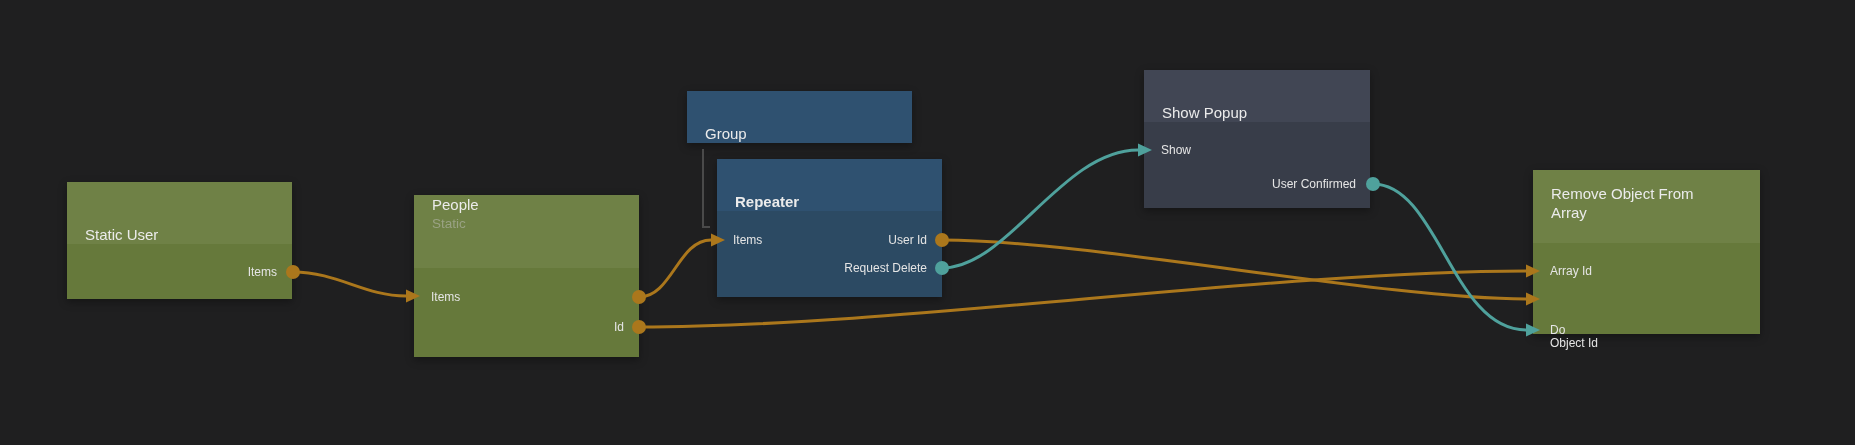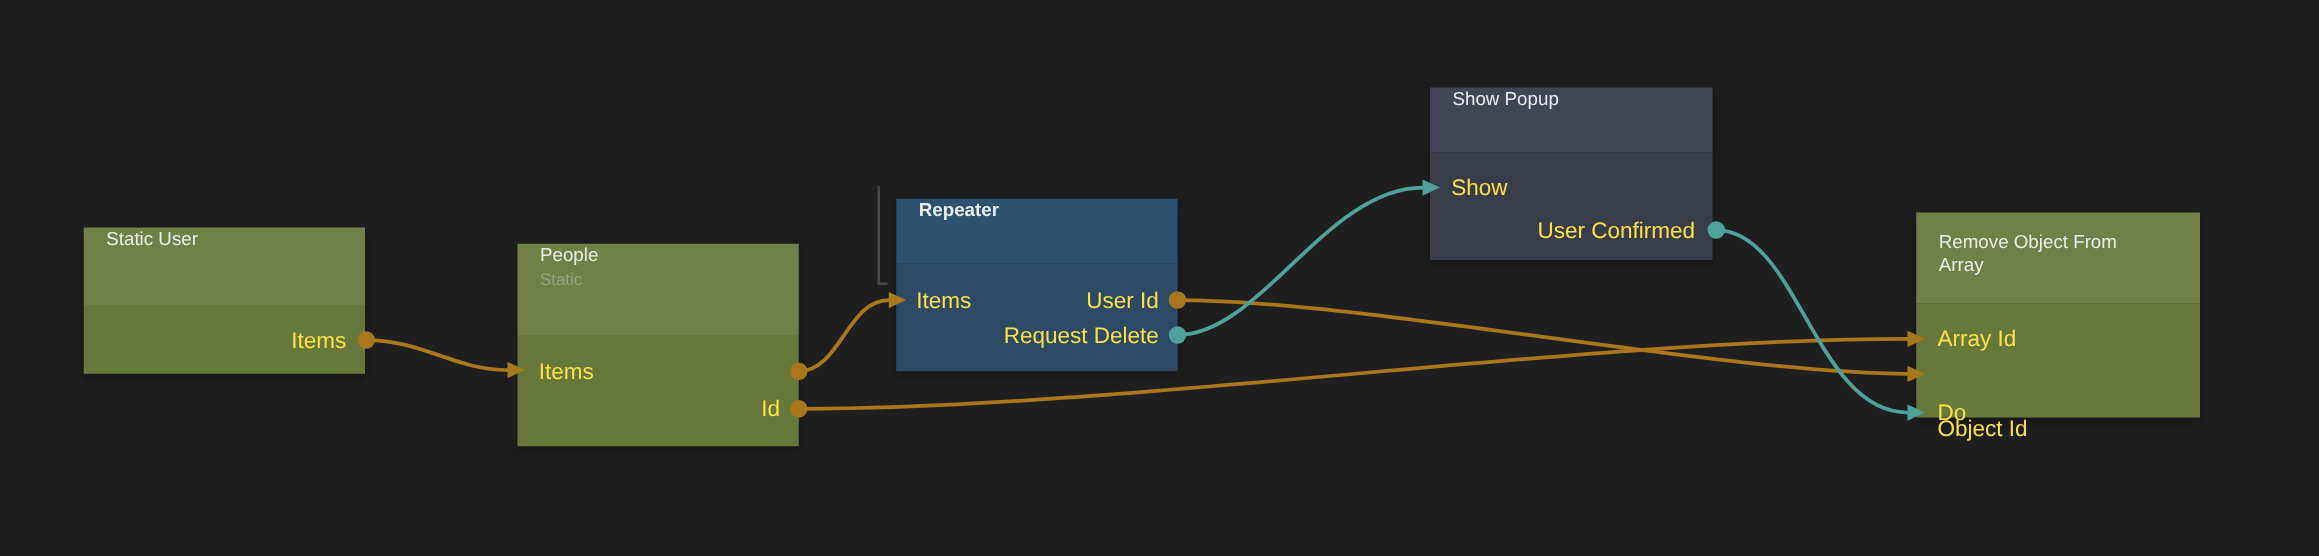--- a/index.html
+++ b/index.html
@@ -2,25 +2,25 @@
 <html><head>
 <meta charset="utf-8">
 <style>
   html,body{margin:0;padding:0;background:#1f1f20;}
   #canvas{
     position:relative;width:1855px;height:445px;background:#1f1f20;overflow:hidden;
     font-family:"Liberation Sans",sans-serif;
   }
   .node{position:absolute;box-shadow:0 3px 8px rgba(0,0,0,.35);}
   .hdr{box-sizing:border-box;padding-left:18px;color:#ebebeb;}
-  .hdr.single{display:flex;align-items:flex-start;}
+  .hdr.single{display:flex;align-items:flex-end;}
   .title{font-size:15px;line-height:19px;color:#ebebeb;}
   .subtitle{font-size:13.5px;line-height:19px;color:#9aa284;}
   .nbody{position:absolute;left:0;right:0;bottom:0;}
-  .port{position:absolute;height:20px;line-height:20px;font-size:18px;color:#fde047;white-space:nowrap;}
+  .port{position:absolute;height:20px;line-height:20px;font-size:12px;color:#e5e5e5;white-space:nowrap;}
   .port.in{left:17px;}
   .port.out{right:15px;text-align:right;}
   
   .green  .hdr{background:#6f8146;}
   .green  .nbody,.green.solid{background:#66793b;}
   .blue   .hdr{background:#2f5170;}
   .blue   .nbody,.blue.solid{background:#2c4a63;}
   .slate  .hdr{background:#414654;}
   .slate  .nbody{background:#383d49;}
   #wires{position:absolute;left:0;top:0;z-index:3;pointer-events:none;}
@@ -44,20 +44,25 @@
     <div class="hdr" style="height:73px;box-sizing:border-box;">
       <div class="title">People</div>
       <div class="subtitle">Static</div>
     </div>
     <div class="nbody" style="top:73px;">
       <span class="port in" style="top:19px;">Items</span>
       <span class="port out" style="top:49px;">Id</span>
     </div>
   </div>
 
+  <div class="node blue solid" style="left:687px;top:91px;width:225px;height:52px;">
+    <div class="hdr single" style="height:52px;background:#2f5170;">
+      <span class="title">Group</span>
+    </div>
+  </div>
 
   <div class="node blue" style="left:717px;top:159px;width:225px;height:138px;">
     <div class="hdr single" style="height:52px;font-weight:bold;">
       <span class="title">Repeater</span>
     </div>
     <div class="nbody" style="top:52px;">
       <span class="port in" style="top:19px;left:16px;">Items</span>
       <span class="port out" style="top:19px;">User Id</span>
       <span class="port out" style="top:47px;">Request Delete</span>
     </div>

